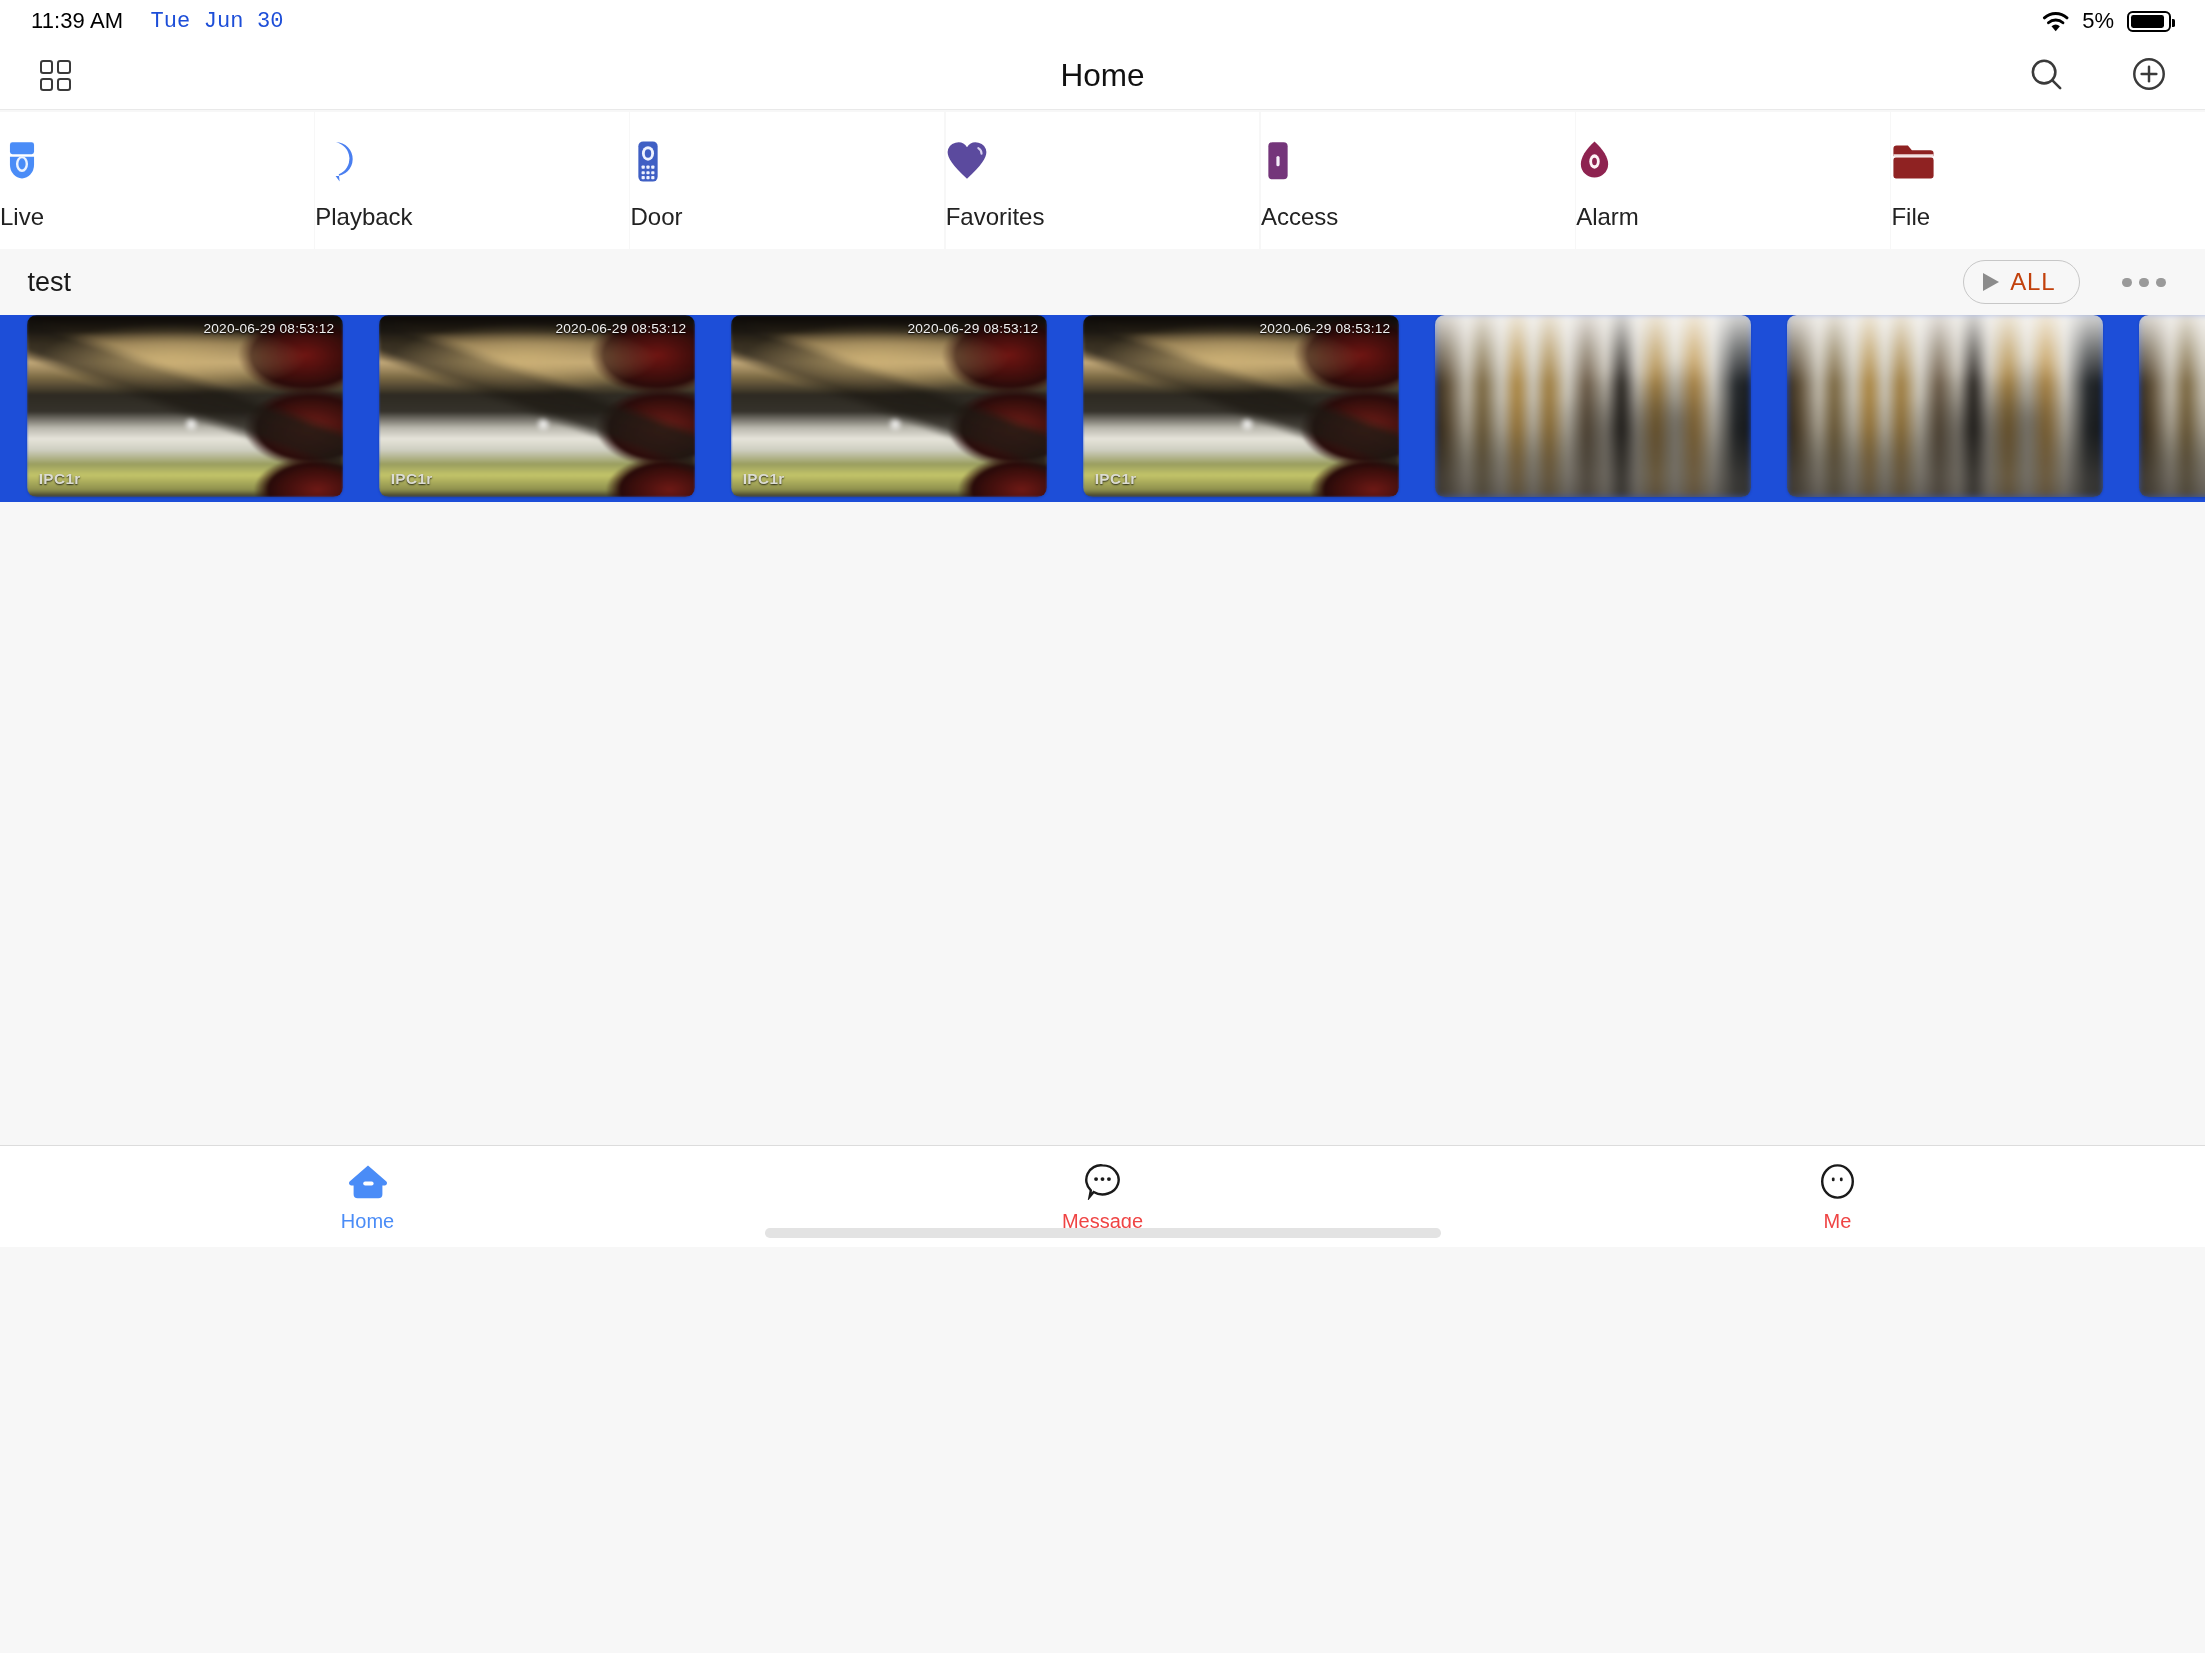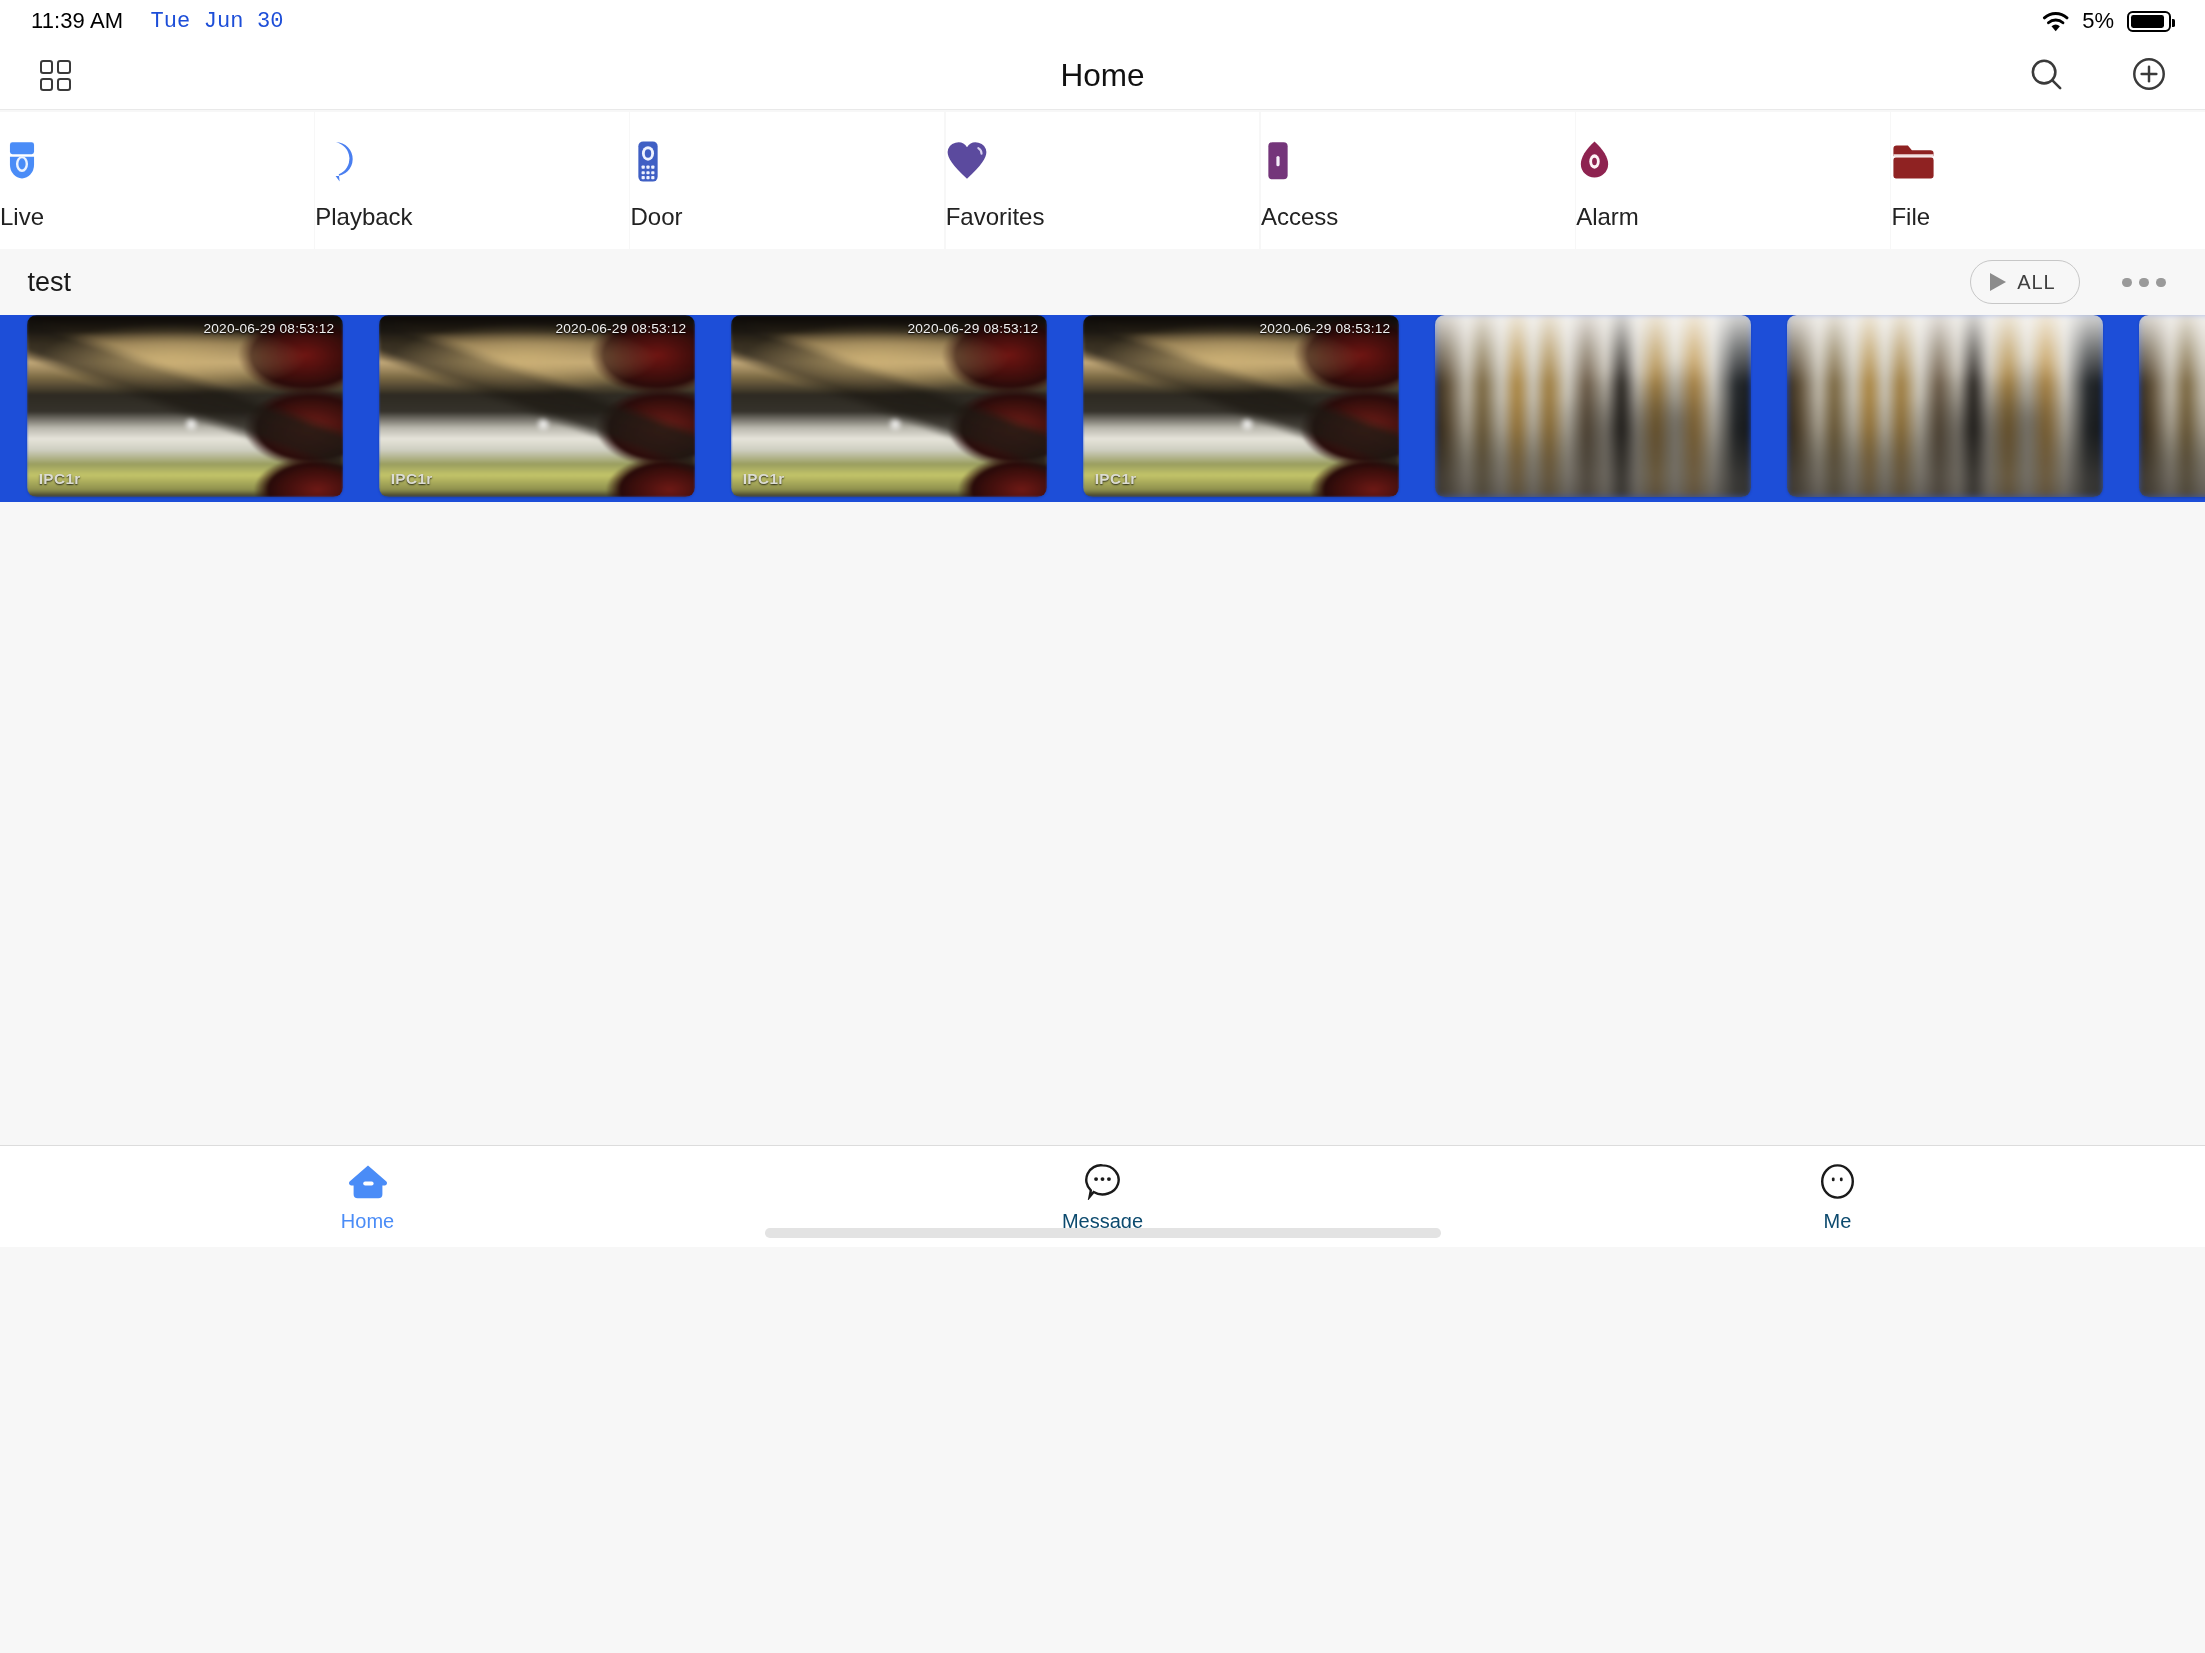--- a/index.html
+++ b/index.html
@@ -71,21 +71,21 @@
   .group-actions { margin-left:auto; display:flex; align-items:center; gap:34px; }
   .all-btn {
     display:flex; align-items:center; gap:11.3px;
     border:1.6px solid #c7c7c7; border-radius:27.4px;
     height:44px; padding:0 24px 0 19.4px; background:transparent; cursor:pointer;
   }
   .all-btn .play-tri {
     width:0; height:0; border-left:16px solid #8c8c8c;
     border-top:9.7px solid transparent; border-bottom:9.7px solid transparent;
   }
-  .all-btn .all-text { font-size:20px; color:#404040; letter-spacing:0.8px; }
+  .all-btn .all-text { font-size:24px; color:#c2410c; letter-spacing:0.8px; }
   .dots-btn { display:flex; align-items:center; gap:7.3px; cursor:pointer; padding:8px; }
   .dots-btn i { width:9.7px; height:9.7px; border-radius:50%; background:#9a9a9a; display:block; }
 
   
   .thumb-scroller {
     flex:0 0 187px; display:flex; gap:36px; padding:0 0 0 27.4px;
     overflow:hidden; background:#1d4ed8;
   }
   .thumb {
     position:relative; flex:0 0 316px; height:182px; border-radius:9.7px;
@@ -148,21 +148,21 @@
 
   .content-fill { flex:1 1 auto; background:#f7f7f7; }
 
   
   .tabbar {
     flex:0 0 102px; background:#ffffff; border-top:0.8px solid #dcdcdc;
     display:flex; align-items:flex-start; padding-top:13px; position:relative;
   }
   .tab { flex:1 1 0; display:flex; flex-direction:column; align-items:center; gap:6.5px; cursor:pointer; }
   .tab-icon { height:44px; display:flex; align-items:center; justify-content:center; }
-  .tab-label { font-size:20px; color:#0c4a6e; }
+  .tab-label { font-size:20px; color:#ef4444; }
   .tab.active .tab-label { color:#4a8cf7; }
   .home-indicator {
     position:absolute; bottom:9px; left:50%; transform:translateX(-50%);
     width:676px; height:9.7px; background:#e3e3e3; border-radius:4.8px;
   }
 </style>
 </head>
 <body>
 
 <div class="screen">

